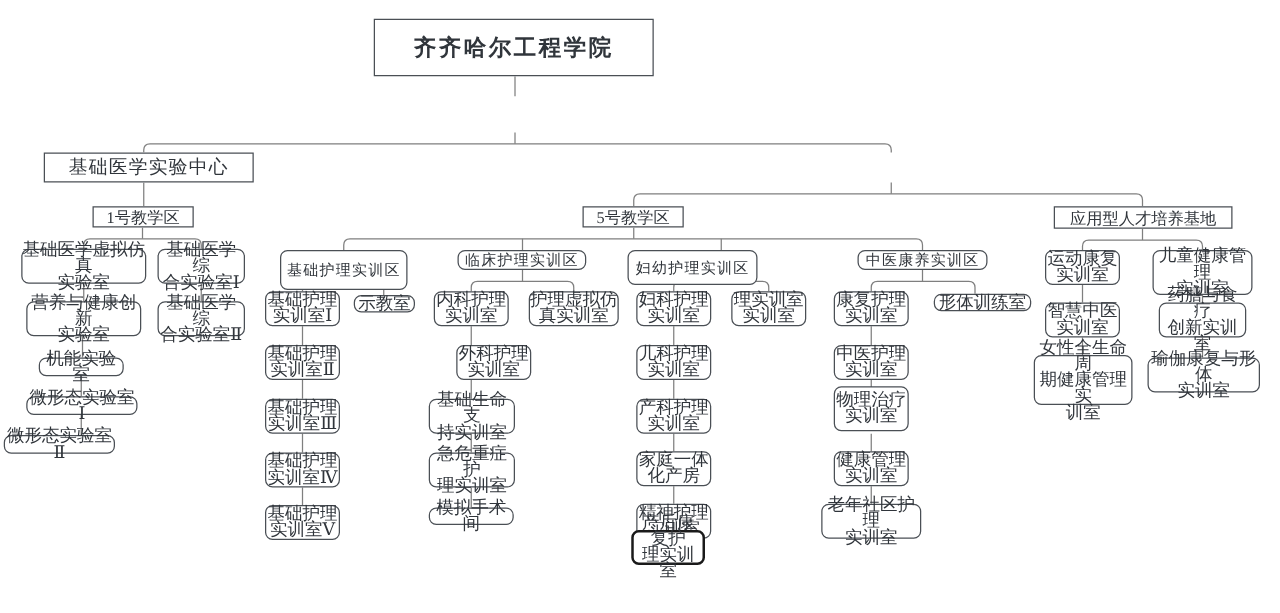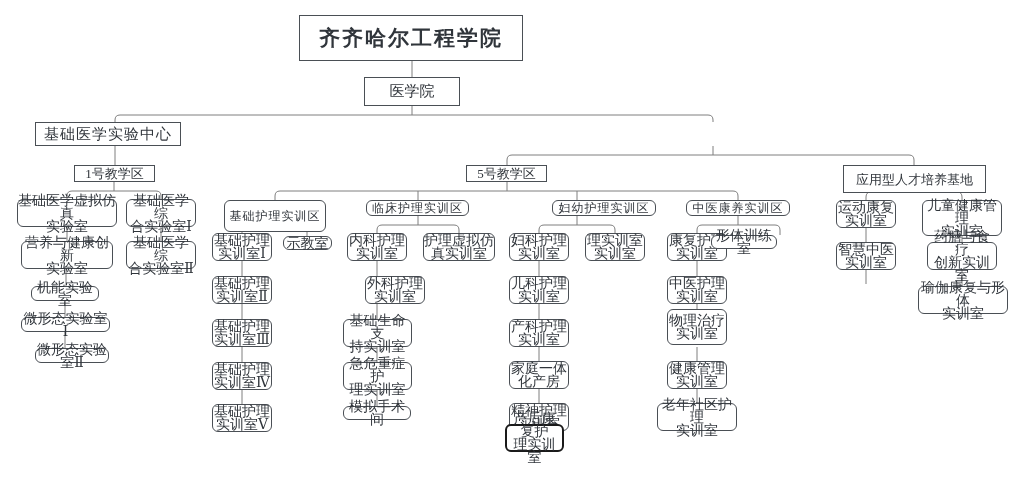--- a/index.html
+++ b/index.html
@@ -6,21 +6,21 @@
   #stage{position:relative;width:1024px;height:490px;background:#ffffff;overflow:hidden;
          font-family:"Liberation Serif","DejaVu Serif",serif;}
   #lines{position:absolute;left:0;top:0;width:1024px;height:490px;}
   #lines path{stroke:#7f7f7f;stroke-width:1;fill:none;}
   .node{position:absolute;box-sizing:border-box;display:flex;align-items:center;justify-content:center;
         text-align:center;background:#fff;border:1px solid #4a4f55;color:#30353b;
         font-size:14px;line-height:13px;white-space:pre-line;}
   .rd{border-radius:6px;}
   .sq{border-radius:0;}
   .f-root{font-family:"Liberation Sans","DejaVu Sans",sans-serif;font-weight:bold;
-          font-size:21px;letter-spacing:2px;line-height:24px;}
+          font-size:18px;letter-spacing:2px;line-height:24px;}
   .f-l2{font-size:15px;line-height:17px;}
   .f-l3{font-size:15px;letter-spacing:1px;line-height:17px;}
   .f-l4{font-size:13px;line-height:15px;}
   .f-area{font-size:12px;letter-spacing:1px;line-height:14px;}
   .bold-border{border-width:2px;border-color:#1a1a1a;}
 </style>
 </head>
 <body>
 
 <div id="stage">
@@ -69,42 +69,41 @@
       <path d="M377 233V230Q377 225 382 225H454Q459 225 459 230V233"></path>
       <path d="M577 216V225"></path>
       <path d="M539 233V230Q539 225 544 225H610Q615 225 615 230V233"></path>
       <path d="M738 216V225"></path>
       <path d="M697 233V230Q697 225 702 225H775Q780 225 780 230V235"></path>
       <path d="M914 183V192"></path>
       <path d="M866 200V197Q866 192 871 192H957Q962 192 962 197V200"></path>
     </svg>
 
   <div class="node sq f-root" style="left:299px;top:15px;width:224px;height:46px">齐齐哈尔工程学院</div>
-  <div class="node sq f-l2" style="left:364px;top:77px;width:96px;height:29px">医学院</div>
-  <div class="node sq f-l3" style="left:35px;top:122px;width:146px;height:24px">基础医学实验中心</div>
+  <div class="node sq f-l3" style="left:35px;top:122px;width:168px;height:24px">基础医学实验中心</div>
   <div class="node sq f-l4" style="left:74px;top:165px;width:81px;height:17px">1号教学区</div>
   <div class="node sq f-l4" style="left:466px;top:165px;width:81px;height:17px">5号教学区</div>
-  <div class="node sq f-l4" style="left:843px;top:165px;width:143px;height:28px">应用型人才培养基地</div>
+  <div class="node sq f-l4" style="left:843px;top:165px;width:143px;height:18px">应用型人才培养基地</div>
 
   <div class="node rd f-area" style="left:224px;top:200px;width:102px;height:32px">基础护理实训区</div>
   <div class="node rd f-area" style="left:366px;top:200px;width:103px;height:16px">临床护理实训区</div>
-  <div class="node rd f-area" style="left:552px;top:200px;width:104px;height:16px">妇幼护理实训区</div>
+  <div class="node rd f-area" style="left:502px;top:200px;width:104px;height:28px">妇幼护理实训区</div>
   <div class="node rd f-area" style="left:686px;top:200px;width:104px;height:16px">中医康养实训区</div>
 
   <div class="node rd" style="left:17px;top:199px;width:100px;height:28px">基础医学虚拟仿真
 实验室</div>
   <div class="node rd" style="left:126px;top:199px;width:70px;height:28px">基础医学综
 合实验室Ⅰ</div>
   <div class="node rd" style="left:21px;top:241px;width:92px;height:28px">营养与健康创新
 实验室</div>
   <div class="node rd" style="left:126px;top:241px;width:70px;height:28px">基础医学综
 合实验室Ⅱ</div>
   <div class="node rd" style="left:31px;top:286px;width:68px;height:15px">机能实验室</div>
   <div class="node rd" style="left:21px;top:317px;width:89px;height:15px">微形态实验室Ⅰ</div>
-  <div class="node rd" style="left:35px;top:348px;width:74px;height:15px">微形态实验室Ⅱ</div>
+  <div class="node rd" style="left:3px;top:348px;width:89px;height:15px">微形态实验室Ⅱ</div>
 
   <div class="node rd" style="left:212px;top:233px;width:60px;height:28px">基础护理
 实训室Ⅰ</div>
   <div class="node rd" style="left:283px;top:236px;width:49px;height:14px">示教室</div>
   <div class="node rd" style="left:212px;top:276px;width:60px;height:28px">基础护理
 实训室Ⅱ</div>
   <div class="node rd" style="left:212px;top:319px;width:60px;height:28px">基础护理
 实训室Ⅲ</div>
   <div class="node rd" style="left:212px;top:362px;width:60px;height:28px">基础护理
 实训室Ⅳ</div>
@@ -133,33 +132,36 @@
 实训室</div>
   <div class="node rd" style="left:509px;top:361px;width:60px;height:28px">家庭一体
 化产房</div>
   <div class="node rd" style="left:509px;top:403px;width:60px;height:28px">精神护理
 实训室</div>
   <div class="node rd bold-border" style="left:505px;top:424px;width:59px;height:28px">产后康复护
 理实训室</div>
 
   <div class="node rd" style="left:667px;top:233px;width:60px;height:28px">康复护理
 实训室</div>
-  <div class="node rd" style="left:711px;top:235px;width:66px;height:14px">形体训练室</div>
+  <div class="node rd" style="left:747px;top:235px;width:78px;height:14px">形体训练室</div>
   <div class="node rd" style="left:667px;top:276px;width:60px;height:28px">中医护理
 实训室</div>
   <div class="node rd" style="left:667px;top:309px;width:60px;height:36px">物理治疗
 实训室</div>
   <div class="node rd" style="left:667px;top:361px;width:60px;height:28px">健康管理
 实训室</div>
   <div class="node rd" style="left:657px;top:403px;width:80px;height:28px">老年社区护理
 实训室</div>
 
   <div class="node rd" style="left:836px;top:200px;width:60px;height:28px">运动康复
 实训室</div>
   <div class="node rd" style="left:922px;top:200px;width:80px;height:36px">儿童健康管理
 实训室</div>
   <div class="node rd" style="left:836px;top:242px;width:60px;height:28px">智慧中医
 实训室</div>
   <div class="node rd" style="left:927px;top:242px;width:70px;height:28px">药膳与食疗
 创新实训室</div>
+  <div class="node rd" style="left:827px;top:284px;width:79px;height:40px">女性全生命周
+期健康管理实
+训室</div>
   <div class="node rd" style="left:918px;top:286px;width:90px;height:28px">瑜伽康复与形体
 实训室</div>
 </div>
 
 </body></html>

